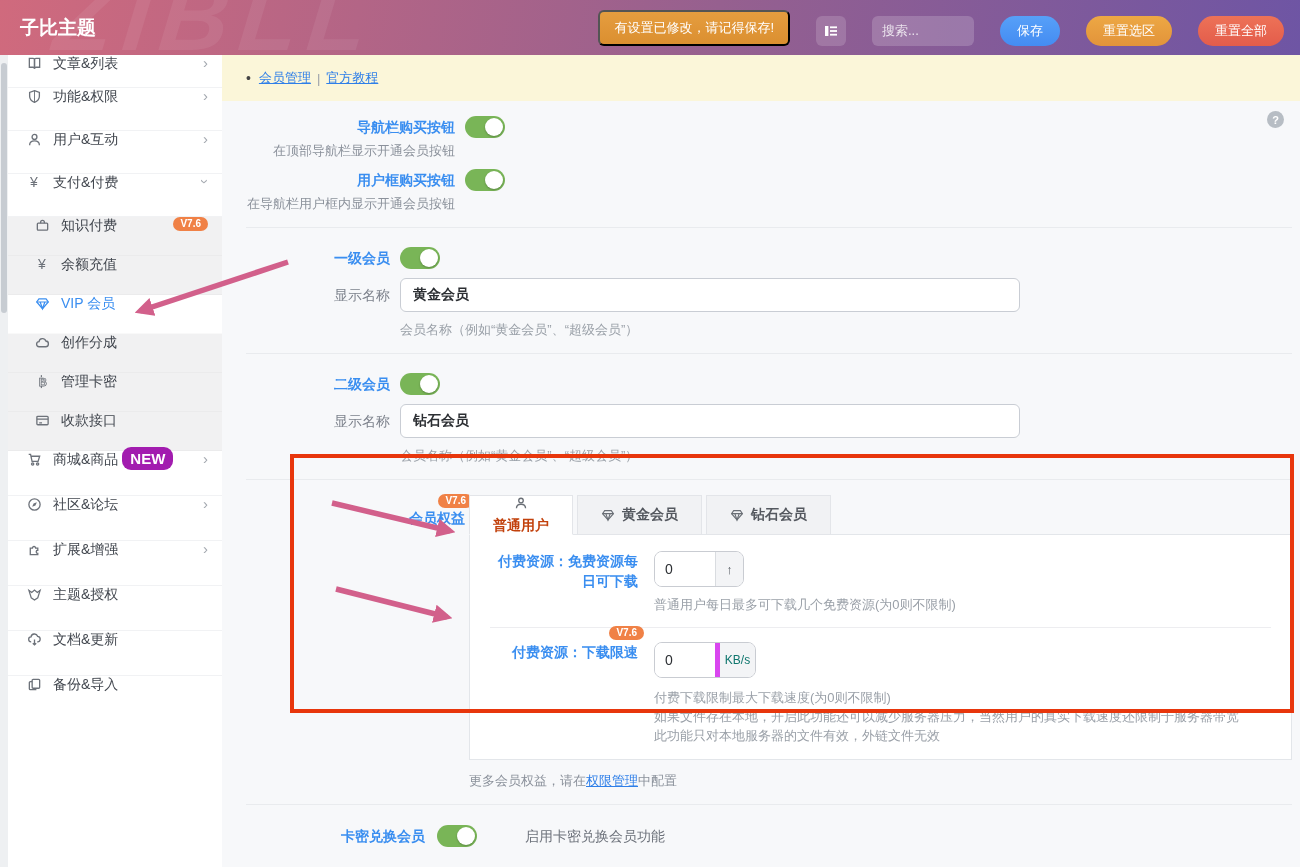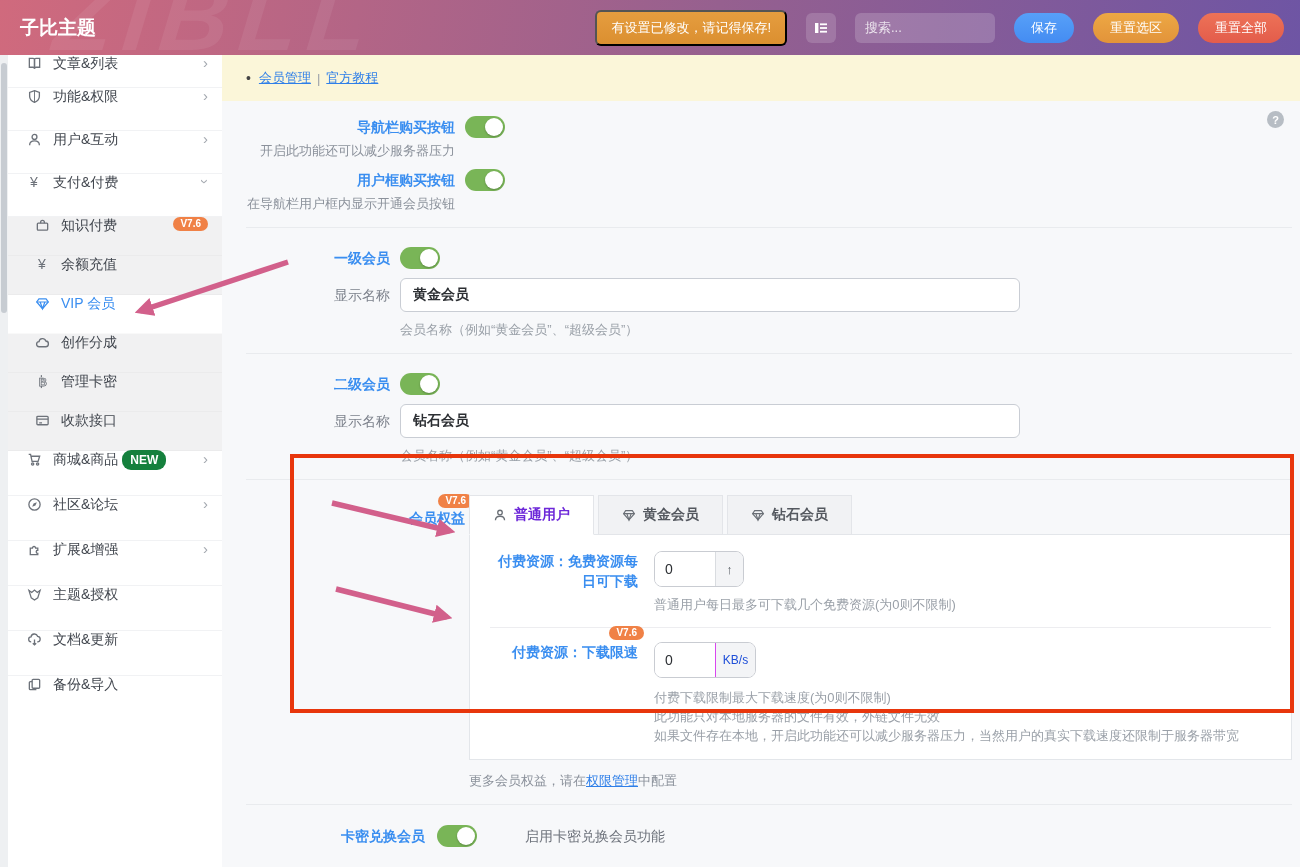--- a/index.html
+++ b/index.html
@@ -8,26 +8,26 @@
 
   
   .header { position:absolute; left:0; top:0; width:1300px; height:55px;
     background:linear-gradient(100deg,#d06a7d 0%,#b express 50%,#6e55a4 100%);
     background:linear-gradient(100deg,#d06a7d 0%,#96608f 55%,#6e55a4 100%);
     display:flex; align-items:center; padding:0 16px 0 20px; overflow:hidden; z-index:20; }
   .wm { position:absolute; left:55px; top:-38px; font-size:96px; font-weight:900; font-style:italic;
     letter-spacing:10px; color:rgba(255,255,255,0.07); transform:skewX(-6deg); user-select:none; }
   .htitle { color:#fff; font-size:19px; font-weight:bold; position:relative; z-index:2; }
   .hspacer { flex:1; }
-  .hgroup { display:flex; align-items:center; gap:19px; position:relative; z-index:2; }
+  .hgroup { display:flex; align-items:flex-end; gap:26px; position:relative; z-index:2; }
   .notice-btn { background:linear-gradient(180deg,#e59d3f,#db8f30); color:#fff; font-size:13px;
     padding:7px 14px; border-radius:6px; white-space:nowrap; cursor:pointer; }
   .icon-btn { width:30px; height:30px; border-radius:6px; background:rgba(255,255,255,0.16);
     display:flex; align-items:center; justify-content:center; cursor:pointer; }
-  .search { width:140px; height:30px; border-radius:6px; background:rgba(255,255,255,0.18);
+  .search { width:102px; height:30px; border-radius:6px; background:rgba(255,255,255,0.18);
     border:none; outline:none; color:#fff; font-size:13px; padding:0 10px; }
   .search::placeholder { color:rgba(255,255,255,0.8); }
   .pill { border:none; color:#fff; font-size:13px; height:30px; padding:0 17px; border-radius:15px; cursor:pointer; white-space:nowrap; }
   .pill.save { background:linear-gradient(180deg,#57a0f8,#448cf2); }
   .pill.rsel { background:linear-gradient(180deg,#eda844,#e2933a); }
   .pill.rall { background:linear-gradient(180deg,#ed7257,#e35c4b); }
 
   
   .scrollstrip { position:absolute; left:0; top:55px; bottom:0; width:8px; background:#eef0f2; z-index:5; }
   .scrollthumb { position:absolute; left:1px; top:8px; width:6px; height:250px; border-radius:3px; background:#c7ccd2; }
@@ -39,21 +39,21 @@
   .sitem .ic { width:16px; height:16px; margin-right:11px; flex:none; color:#6d727a; display:flex; align-items:center; justify-content:center; font-size:14px; }
   .sitem .lb { flex:1; white-space:nowrap; }
   .chev { color:#a3a8af; font-size:15px; line-height:1; }
   .chev.down { transform:rotate(90deg); }
   .h33 { height:33px; } .top { height:43px; } .tall { height:45px; }
   .sub { height:39px; background:#f1f1f2; border-bottom:1px solid rgba(0,0,0,0.025); padding-left:26px; }
   .sub.active { background:#fff; color:#3a8ef0; }
   .sub.active .ic { color:#3a8ef0; }
   .badge { font-size:10px; font-weight:bold; color:#fff; border-radius:9px; padding:2px 7px; line-height:1; }
   .badge.v76 { background:#f08146; }
-  .badge.new { background:#15803d; font-size:12px; padding:3px 8px; margin-left:4px; }
+  .badge.new { background:#a21caf; font-size:15px; padding:3px 8px; margin-left:4px; }
 
   
   .content { position:absolute; left:222px; top:55px; right:0; bottom:0; background:#f7f8fa; overflow:hidden; }
   .banner { height:46px; background:#fbf6d9; display:flex; align-items:center; padding-left:24px;
     font-size:13px; color:#555; }
   .banner .bullet { color:#444; margin-right:8px; font-size:14px; }
   a.blue, .blue-link { color:#2f7fe8; text-decoration:underline; cursor:pointer; font-size:13px; }
   .sep { color:#9aa0a8; margin:0 6px; font-size:13px; }
   .help { position:absolute; right:16px; top:56px; width:17px; height:17px; border-radius:50%;
     background:#b7bdc4; color:#fff; font-size:11px; font-weight:bold; display:flex; align-items:center; justify-content:center; cursor:pointer; }
@@ -75,30 +75,30 @@
 
   .tinput { width:620px; height:34px; border:1px solid #c9cdd4; border-radius:6px; background:#fff;
     font-size:14px; font-weight:bold; color:#2c2f33; padding:0 12px; outline:none; font-family:inherit; }
   .hint { color:#9aa0a8; font-size:13px; margin-top:8px; line-height:19px; }
 
   
   .tabsrow { display:flex; gap:4px; }
   .tab { height:40px; display:flex; align-items:center; gap:7px; padding:0 23px; background:#f1f2f4;
     border:1px solid #e3e5e9; font-size:14px; color:#54585f; font-weight:bold; cursor:pointer; position:relative; }
   .tab .tic { color:#6a6f76; display:flex; }
-  .tab.active { background:#fff; border-bottom-color:#fff; z-index:2; color:#6d28d9; }
+  .tab.active { background:#fff; border-bottom-color:#fff; z-index:2; color:#c2410c;flex-direction:column; }
   .panel { background:#fff; border:1px solid #e3e6ea; margin-top:-1px; padding:16px 24px 14px 24px; }
   .pdivide { border-top:1px solid #ededf0; margin:13px -4px 0 -4px; padding-top:14px; }
   .ilbl { width:144px; text-align:right; flex:none; color:#3a8ef0; font-size:14px; font-weight:bold; line-height:20px; position:relative; }
   .ictl { margin-left:16px; }
   .numwrap { display:flex; width:90px; height:36px; border:1px solid #c9ccd2; border-radius:8px; background:#fff; overflow:hidden; }
   .numwrap input { width:100%; border:none; outline:none; font-size:14px; padding:0 10px; color:#2c2f33; font-family:inherit; }
   .numbtn { flex:none; width:28px; background:#f3f4f6; border-left:1px solid #d9dce0; color:#555a61;
     display:flex; align-items:center; justify-content:center; font-size:13px; cursor:pointer; }
-  .unit { flex:none; width:40px; background:#f3f4f6; border-left:1px solid #d946ef; color:#1d4ed8;
+  .unit { flex:none; width:40px; background:#f3f4f6; border-left:5px solid #d946ef; color:#0f766e;
     display:flex; align-items:center; justify-content:center; font-size:12px; }
   .vbadge { position:absolute; background:#f08146; color:#fff; font-size:10px; font-weight:bold;
     padding:2px 7px; border-radius:9px; line-height:1; }
   .morenote { margin:12px 0 0 223px; color:#8b919b; font-size:13px; }
 
   
   .sidetxt { color:#6d727b; font-size:14px; line-height:22px; margin-left:12px; }
   .linksrow { margin:2px 0 10px 191px; font-size:13px; }
 
   
@@ -304,21 +304,21 @@
       <span class="sep">|</span>
       <a class="blue">官方教程</a>
     </div>
 
     <div class="help">?</div>
 
     <div class="section first">
       <div class="srow">
         <div class="lblcol w209">
           <div class="blab">导航栏购买按钮</div>
-          <div class="gdesc">开启此功能还可以减少服务器压力</div>
+          <div class="gdesc">在顶部导航栏显示开通会员按钮</div>
         </div>
         <div class="ctl"><span class="toggle on"><span class="knob"></span></span></div>
       </div>
       <div class="srow" style="margin-bottom:0">
         <div class="lblcol w209">
           <div class="blab">用户框购买按钮</div>
           <div class="gdesc">在导航栏用户框内显示开通会员按钮</div>
         </div>
         <div class="ctl"><span class="toggle on"><span class="knob"></span></span></div>
       </div>
@@ -416,22 +416,22 @@
                 <span>付费资源：下载限速</span>
                 <span class="vbadge" style="top:-16px; right:-6px;">V7.6</span>
               </div>
               <div class="ictl">
                 <div class="numwrap" style="width:102px">
                   <input value="0" style="">
                   <span class="unit">KB/s</span>
                 </div>
                 <div class="hint" style="margin-top:10px">
                   <div>付费下载限制最大下载速度(为0则不限制)</div>
+                  <div>如果文件存在本地，开启此功能还可以减少服务器压力，当然用户的真实下载速度还限制于服务器带宽</div>
                   <div>此功能只对本地服务器的文件有效，外链文件无效</div>
-                  <div>如果文件存在本地，开启此功能还可以减少服务器压力，当然用户的真实下载速度还限制于服务器带宽</div>
                 </div>
               </div>
             </div>
           </div>
 
           <div class="morenote" style="margin-left:0">
             <span>更多会员权益，请在</span><a class="blue-link">权限管理</a><span>中配置</span>
           </div>
         </div>
       </div>

